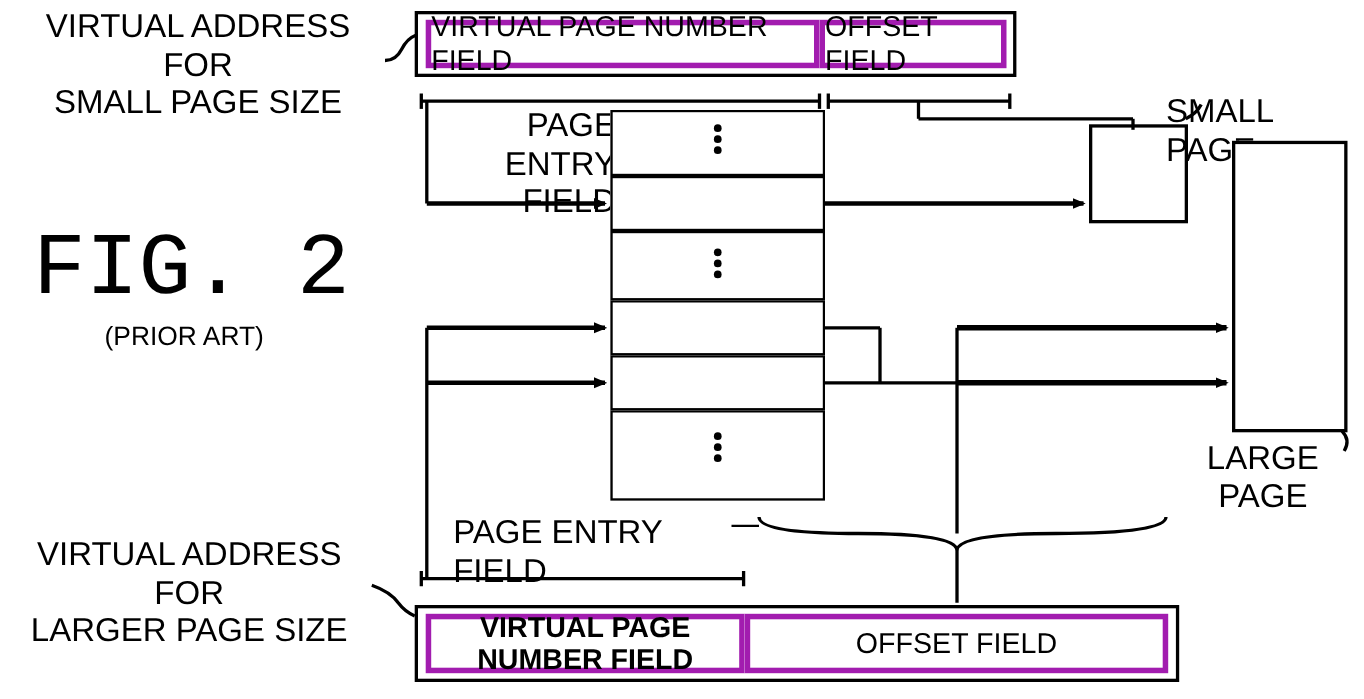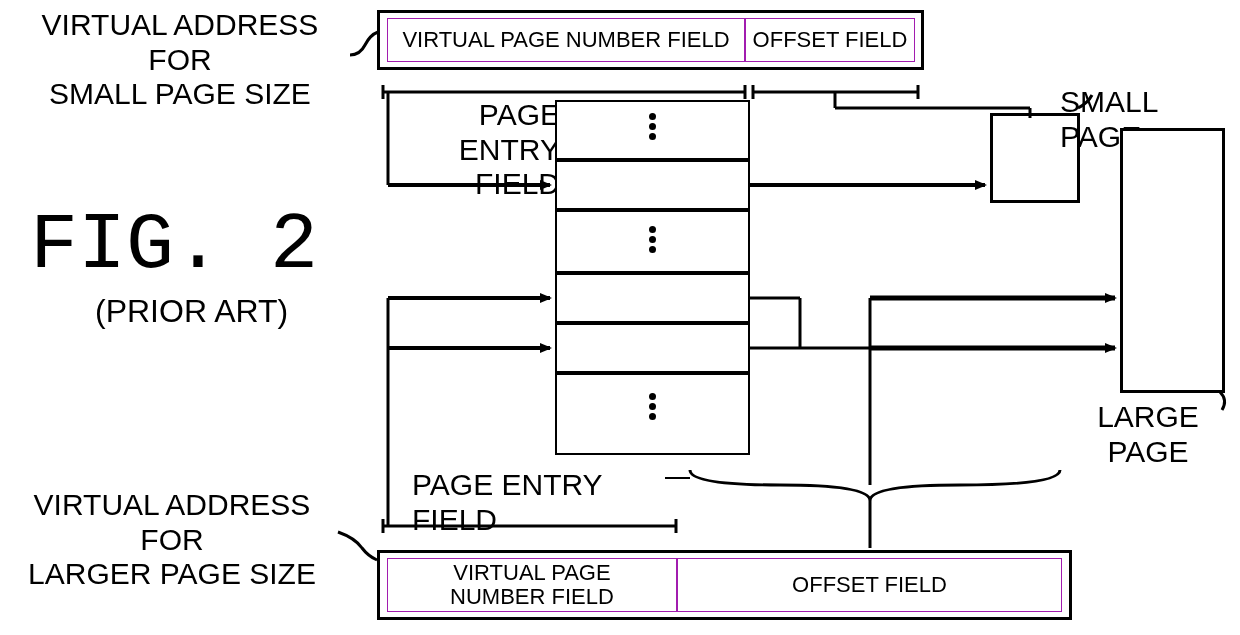--- a/index.html
+++ b/index.html
@@ -17,36 +17,36 @@
     text-align: center;
     line-height: 1.15;
   }
   .box {
     position: absolute;
     border: 3px solid #000;
     background: #fff;
   }
   .cell {
     position: absolute;
-    border: 1px solid #a21caf;
+    border: 5px solid #a21caf;
     background: #fff;
     display: flex;
     align-items: center;
     justify-content: center;
-    font-size: 22px;
+    font-size: 26px;
   }
   .fig-title {
     position: absolute;
     font-family: Liberation Mono, monospace;
     font-size: 80px;
   }
   .fig-sub {
     position: absolute;
     font-family: Arial, sans-serif;
-    font-size: 32px;
+    font-size: 24px;
   }
   .dots {
     position: absolute;
     width: 10px;
     text-align: center;
     font-size: 0;
   }
   .dot {
     width: 7px;
     height: 7px;
@@ -114,21 +114,21 @@
 <div class="box" style="left:1120px; top:128px; width:105px; height:265px;"></div>
 <div class="label" style="left:1068px; top:400px; width:160px; text-align:center;">LARGE PAGE</div>
 
 <div class="label" style="left:412px; top:468px; width:260px; text-align:left;">PAGE ENTRY  FIELD</div>
 
 <div class="label" style="left:2px; top:488px; width:340px; white-space:pre-line;">VIRTUAL ADDRESS FOR
 LARGER PAGE SIZE</div>
 
 <div class="box" style="left:377px; top:550px; width:695px; height:70px;"></div>
 <div class="cell" style="left:387px; top:558px; width:290px; height:54px; white-space:pre-line; line-height:1.1;">
-  <span style="white-space:pre-line; text-align:center;">VIRTUAL PAGE
+  <span style="white-space:pre-line; text-align:center;font-weight:bold;">VIRTUAL PAGE
 NUMBER FIELD</span>
 </div>
 <div class="cell" style="left:677px; top:558px; width:385px; height:54px;">
   <span>OFFSET FIELD</span>
 </div>
 
 <svg class="overlay">
   <defs>
     <marker id="arrow" markerWidth="12" markerHeight="12" refX="10" refY="5" orient="auto" markerUnits="userSpaceOnUse">
       <path d="M0,0 L12,5 L0,10 z" fill="#000"></path>

